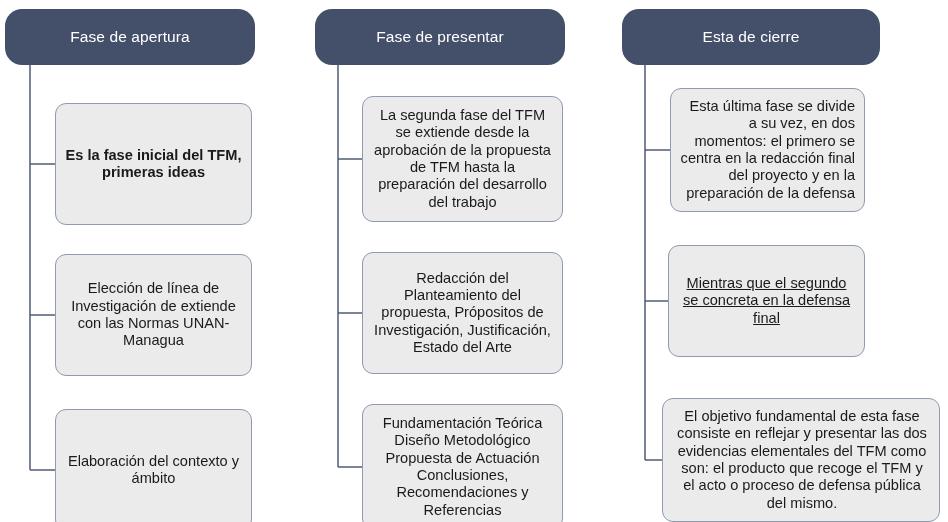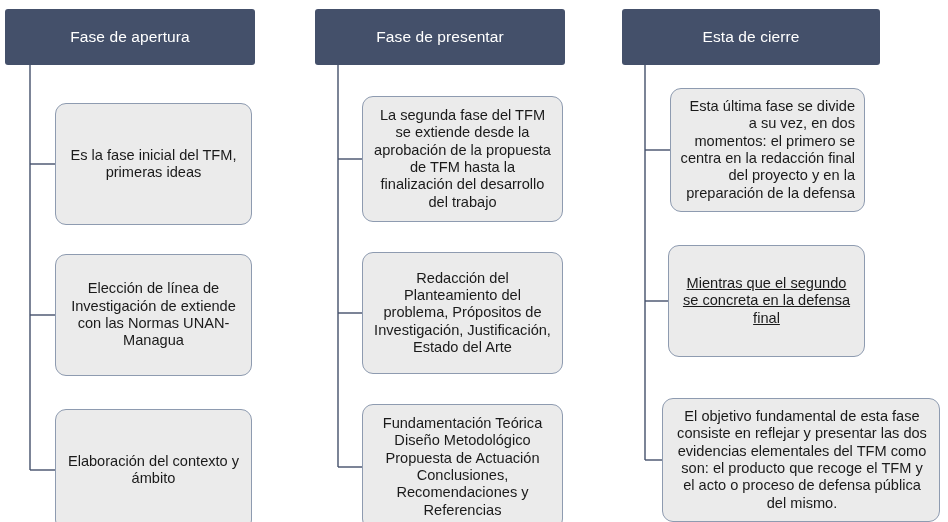--- a/index.html
+++ b/index.html
@@ -19,21 +19,21 @@
   }
   .column {
     position: absolute;
     top: 0;
     height: 522px;
   }
   .phase-header {
     position: absolute;
     background: #44506a;
     color: #ffffff;
-    border-radius: 3px;
+    border-radius: 17px;
     display: flex;
     align-items: center;
     justify-content: center;
     text-align: center;
     font-size: 15.5px;
     line-height: 1.2;
     letter-spacing: 0.1px;
     box-sizing: border-box;
     padding: 4px 8px;
   }
@@ -82,28 +82,28 @@
       <line x1="338" y1="159" x2="362" y2="159" class="conn-line"></line>
       <line x1="338" y1="313" x2="362" y2="313" class="conn-line"></line>
       <line x1="338" y1="467" x2="362" y2="467" class="conn-line"></line>
       <line x1="645" y1="150" x2="670" y2="150" class="conn-line"></line>
       <line x1="645" y1="301" x2="668" y2="301" class="conn-line"></line>
       <line x1="645" y1="460" x2="662" y2="460" class="conn-line"></line>
     </svg>
   <div id="columns-host">
       <div class="column">
         <div class="phase-header" style="left: 5px; top: 9px; width: 250px; height: 56px;">Fase de apertura</div>
-        <div class="node-box" style="left: 55px; top: 103px; width: 197px; height: 122px;">Es la fase inicial del TFM, primeras ideas</div>
+        <div class="node-box" style="left: 55px; top: 103px; width: 197px; height: 122px; font-weight: bold;">Es la fase inicial del TFM, primeras ideas</div>
         <div class="node-box" style="left: 55px; top: 254px; width: 197px; height: 122px;">Elección de línea de Investigación  de extiende con las Normas UNAN-Managua</div>
         <div class="node-box" style="left: 55px; top: 409px; width: 197px; height: 122px;">Elaboración del contexto y ámbito</div>
       </div>
       <div class="column">
         <div class="phase-header" style="left: 315px; top: 9px; width: 250px; height: 56px;">Fase de presentar</div>
-        <div class="node-box" style="left: 362px; top: 96px; width: 201px; height: 126px;">La segunda fase del TFM se extiende desde la aprobación de la propuesta de TFM hasta la finalización del desarrollo del trabajo</div>
-        <div class="node-box" style="left: 362px; top: 252px; width: 201px; height: 122px;">Redacción del Planteamiento del problema, Própositos de Investigación, Justificación, Estado del Arte</div>
+        <div class="node-box" style="left: 362px; top: 96px; width: 201px; height: 126px;">La segunda fase del TFM se extiende desde la aprobación de la propuesta de TFM hasta la preparación del desarrollo del trabajo</div>
+        <div class="node-box" style="left: 362px; top: 252px; width: 201px; height: 122px;">Redacción del Planteamiento del propuesta, Própositos de Investigación, Justificación, Estado del Arte</div>
         <div class="node-box" style="left: 362px; top: 404px; width: 201px; height: 126px;">Fundamentación Teórica Diseño Metodológico Propuesta de Actuación Conclusiones, Recomendaciones y Referencias</div>
       </div>
       <div class="column">
         <div class="phase-header" style="left: 622px; top: 9px; width: 258px; height: 56px;">Esta de cierre</div>
         <div class="node-box" style="left: 670px; top: 88px; width: 195px; height: 124px; text-align: right;">Esta última fase se divide a su vez, en dos momentos: el primero se centra en la redacción final del proyecto y en la preparación de la defensa</div>
         <div class="node-box" style="left: 668px; top: 245px; width: 197px; height: 112px; text-decoration: underline;">Mientras que el segundo se concreta en la defensa final</div>
         <div class="node-box" style="left: 662px; top: 398px; width: 278px; height: 124px; padding-left: 11px;">El objetivo fundamental de esta fase consiste en reflejar y presentar las dos evidencias elementales del TFM como son: el producto que recoge el TFM y el acto o proceso de defensa pública del mismo.</div>
       </div>
     </div>
 </div>

